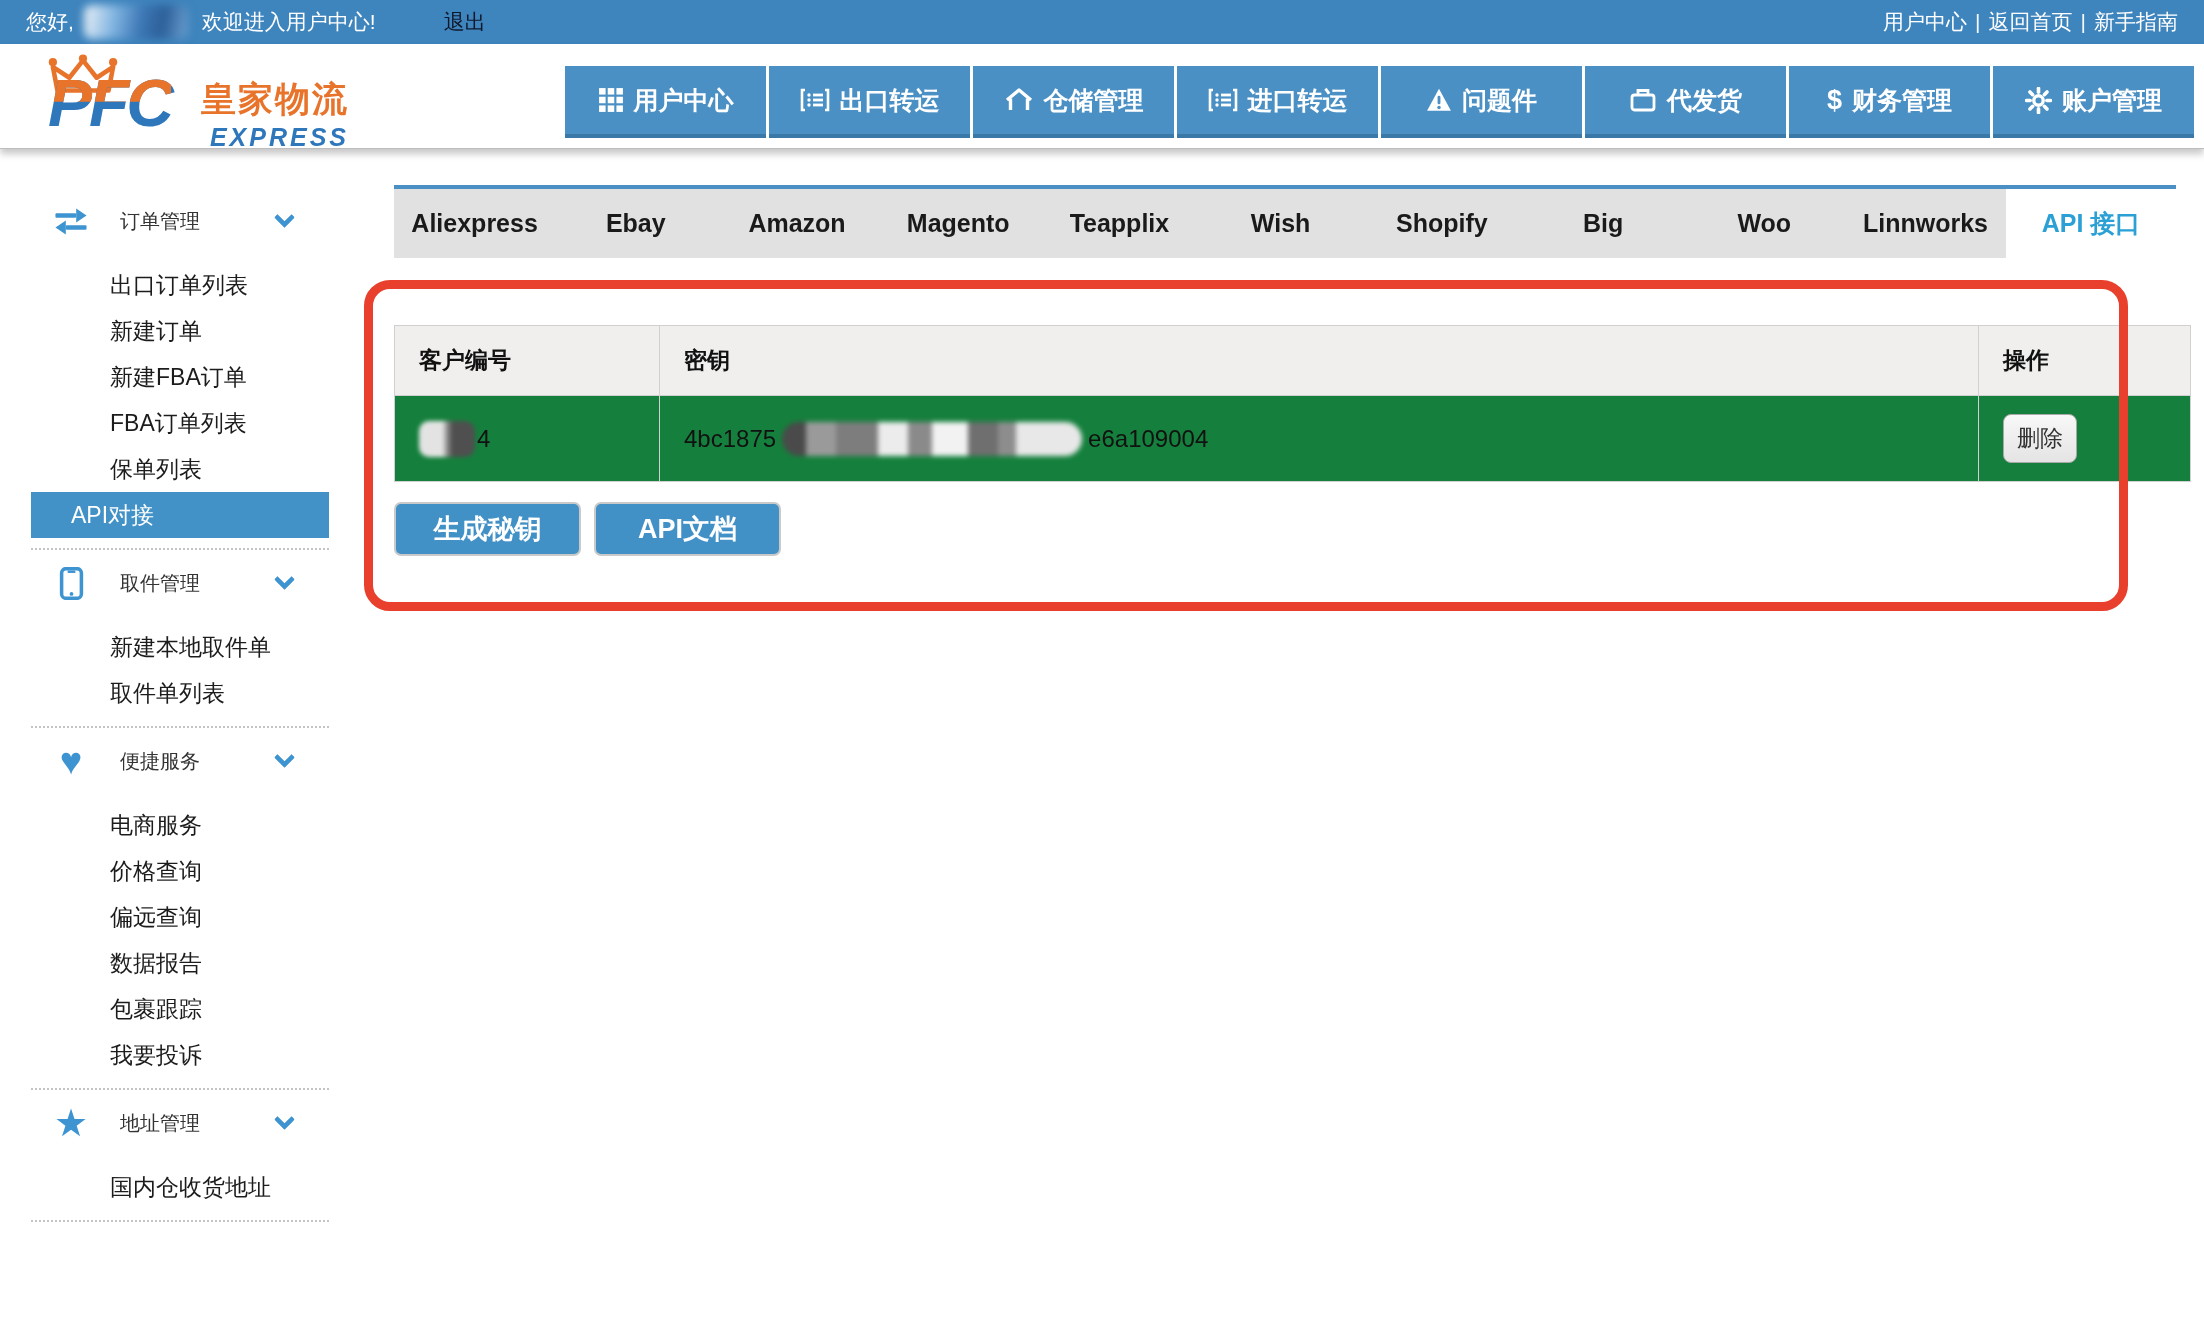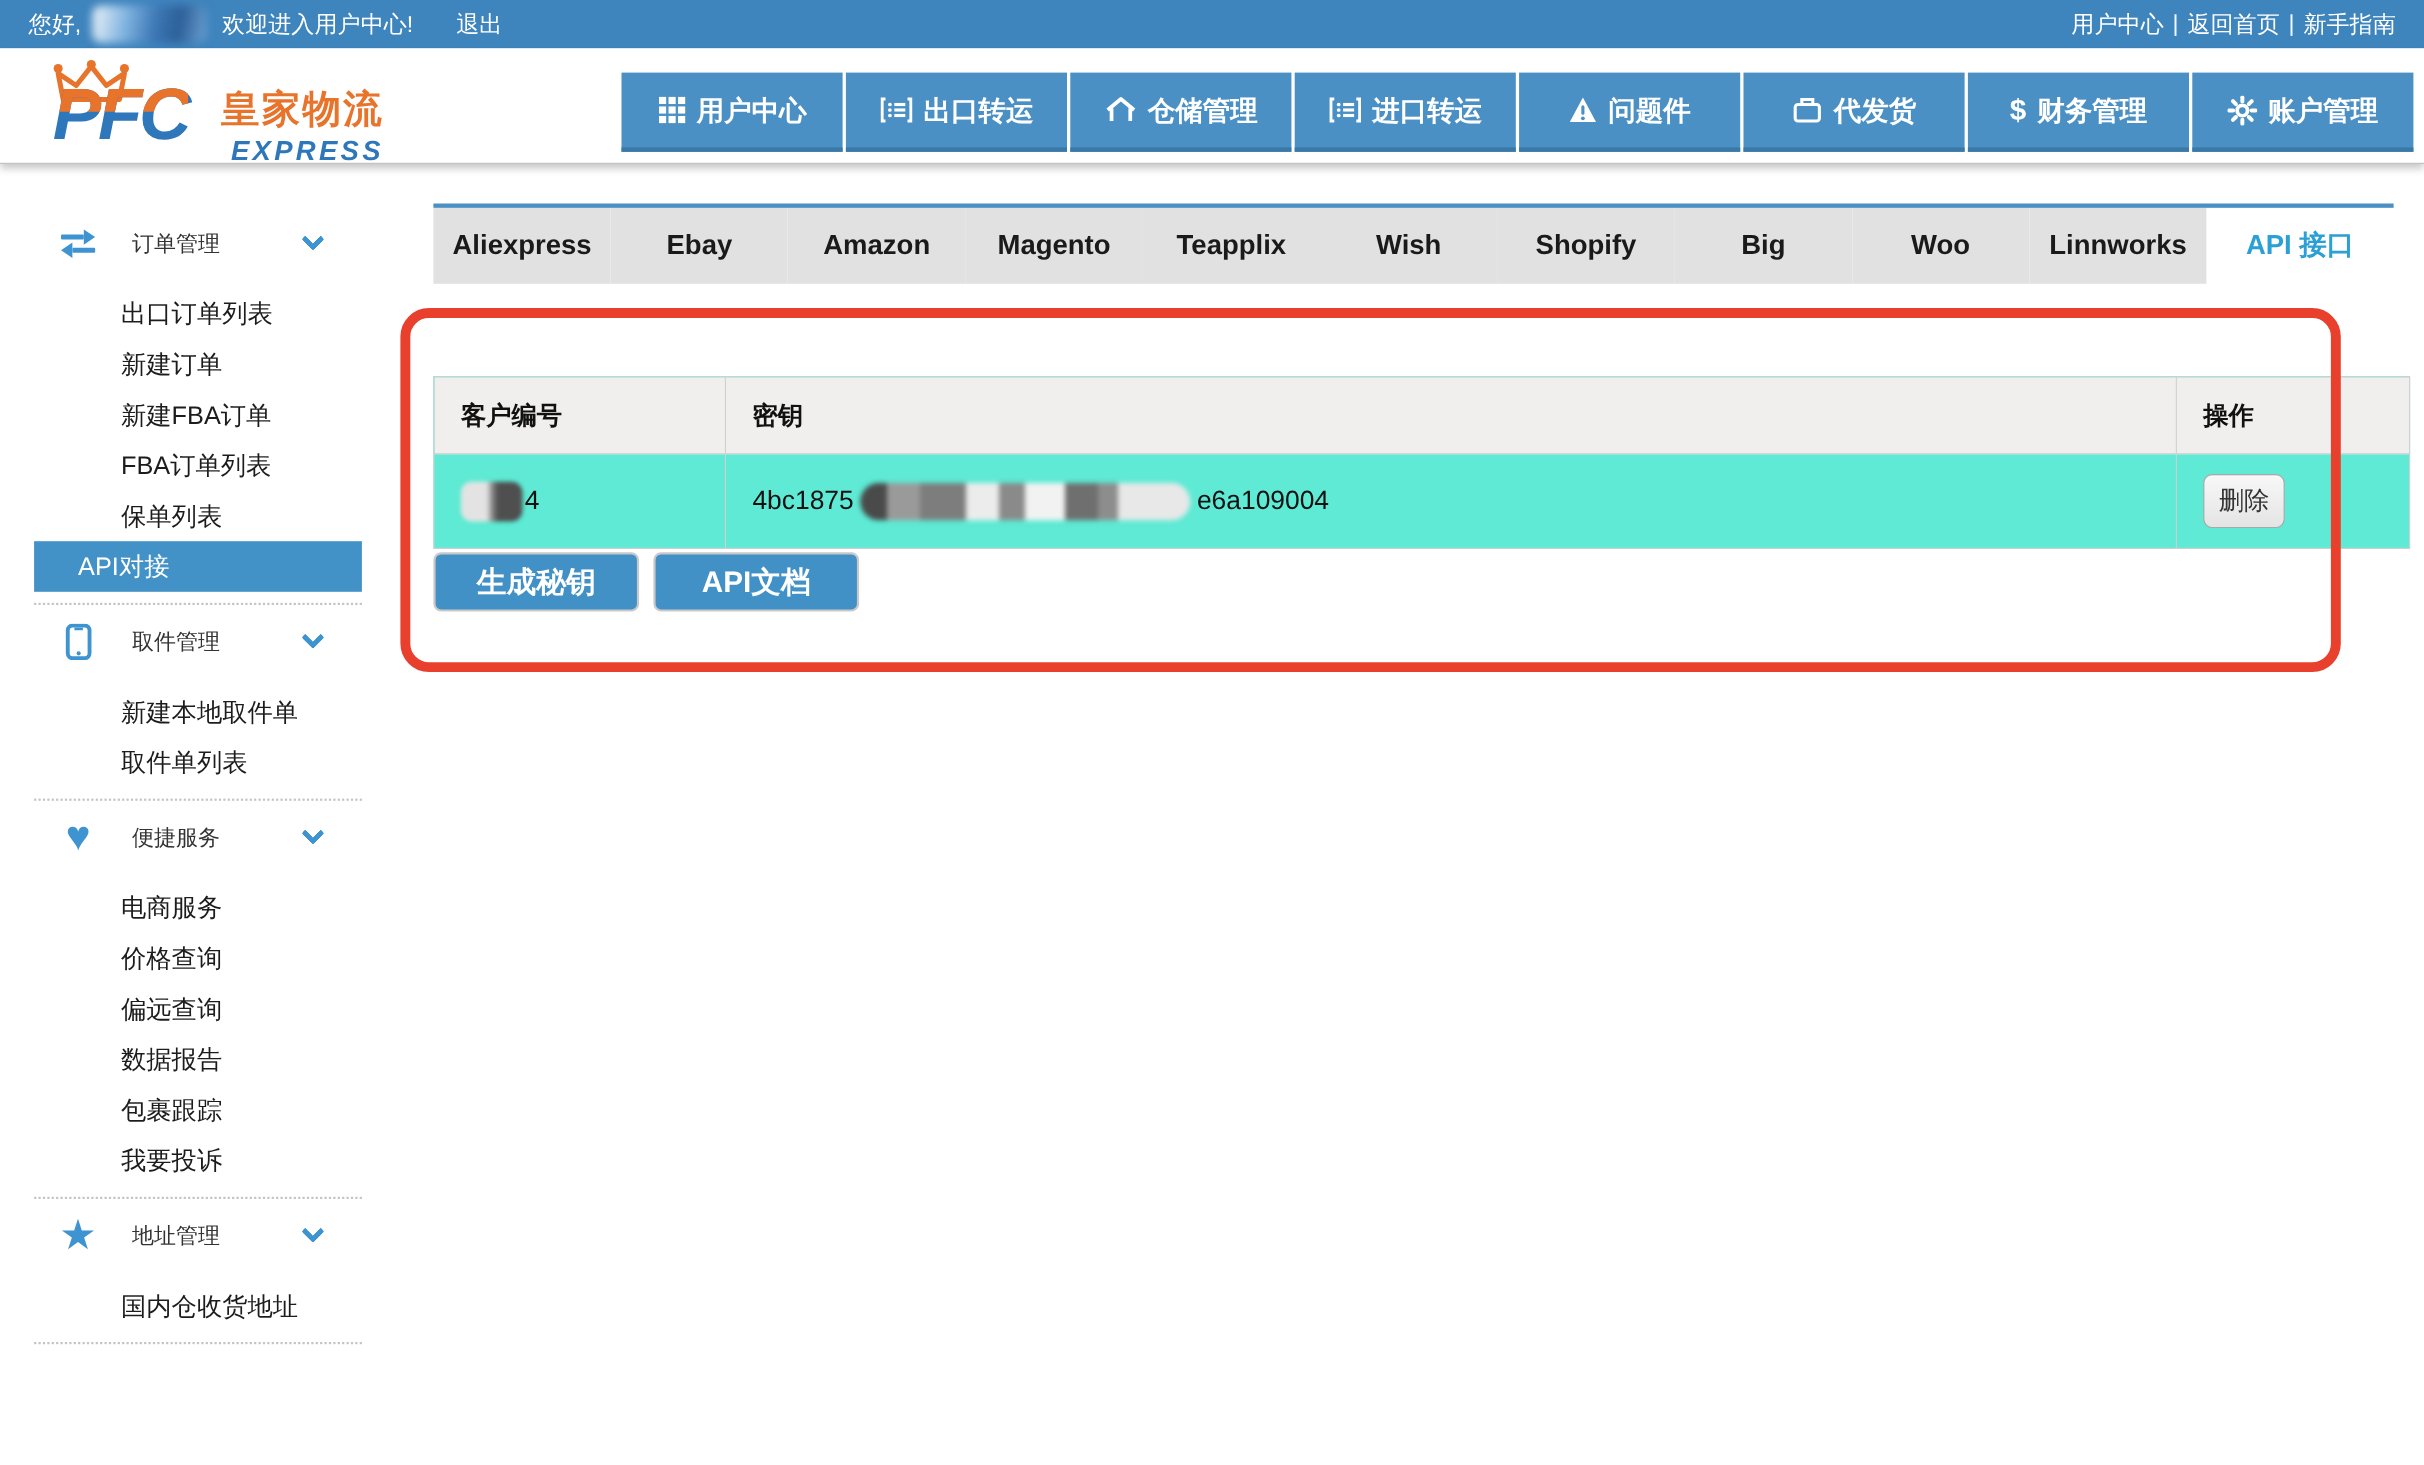--- a/index.html
+++ b/index.html
@@ -17,21 +17,21 @@
     position: absolute; left: 0; top: 0; width: 2204px; height: 44px;
     background: #3e84bd; display: flex; align-items: center;
     padding: 0 26px; color: #fff; font-size: 21px;
   }
   .topbar .greet { margin-right: 10px; }
   .user-blur {
     width: 104px; height: 34px; border-radius: 8px; margin-right: 14px;
     background: linear-gradient(100deg,#eef3f8 0%,#7fb3e0 30%,#3c77b5 55%,#2c5f98 75%,#6ea3d4 100%);
     filter: blur(4px);
   }
-  .logout { color: #ffffff; margin-left: 39px; cursor: pointer; }
+  .logout { color: #0f172a; margin-left: 68px; cursor: pointer; }
   .topbar-right { margin-left: auto; display: flex; align-items: center; gap: 8px; }
   .topbar-right .qlink { cursor: pointer; }
   .topbar-right .sep { opacity: .95; }
 
   
   .header {
     position: absolute; left: 0; top: 44px; width: 2204px; height: 105px;
     background: #fff; border-bottom: 1px solid #bdbdbd;
     box-shadow: 0 5px 7px rgba(0,0,0,0.22);
     z-index: 5;
@@ -100,22 +100,22 @@
   }
   .tab {
     flex: 1 1 0; background: #e1e1e1; text-align: center;
     line-height: 69px; font-size: 25px; font-weight: bold; color: #1a1a1a;
     cursor: pointer; white-space: nowrap;
   }
   .tab.active { flex: 0 0 170px; background: #ffffff; color: #2aa0d5; }
 
   
   .api-table {
-    position: absolute; left: 394px; top: 342px; width: 1796px;
-    border-collapse: collapse; table-layout: fixed; background: #5eead4; z-index: 1;
+    position: absolute; left: 394px; top: 325px; width: 1796px;
+    border-collapse: collapse; table-layout: fixed; background: #15803d; z-index: 1;
   }
   .api-table th, .api-table td { border: 1px solid #d0d0d0; text-align: left; }
   .api-table th {
     background: #f0efee; height: 70px; font-size: 23px; font-weight: bold;
     padding-left: 24px; color: #111;
   }
   .api-table td { height: 86px; padding-left: 24px; font-size: 24px; color: #111; }
   .col-c { width: 265px; } .col-k { width: 1319px; } .col-a { width: 212px; }
 
   .cellflex { display: flex; align-items: center; }

